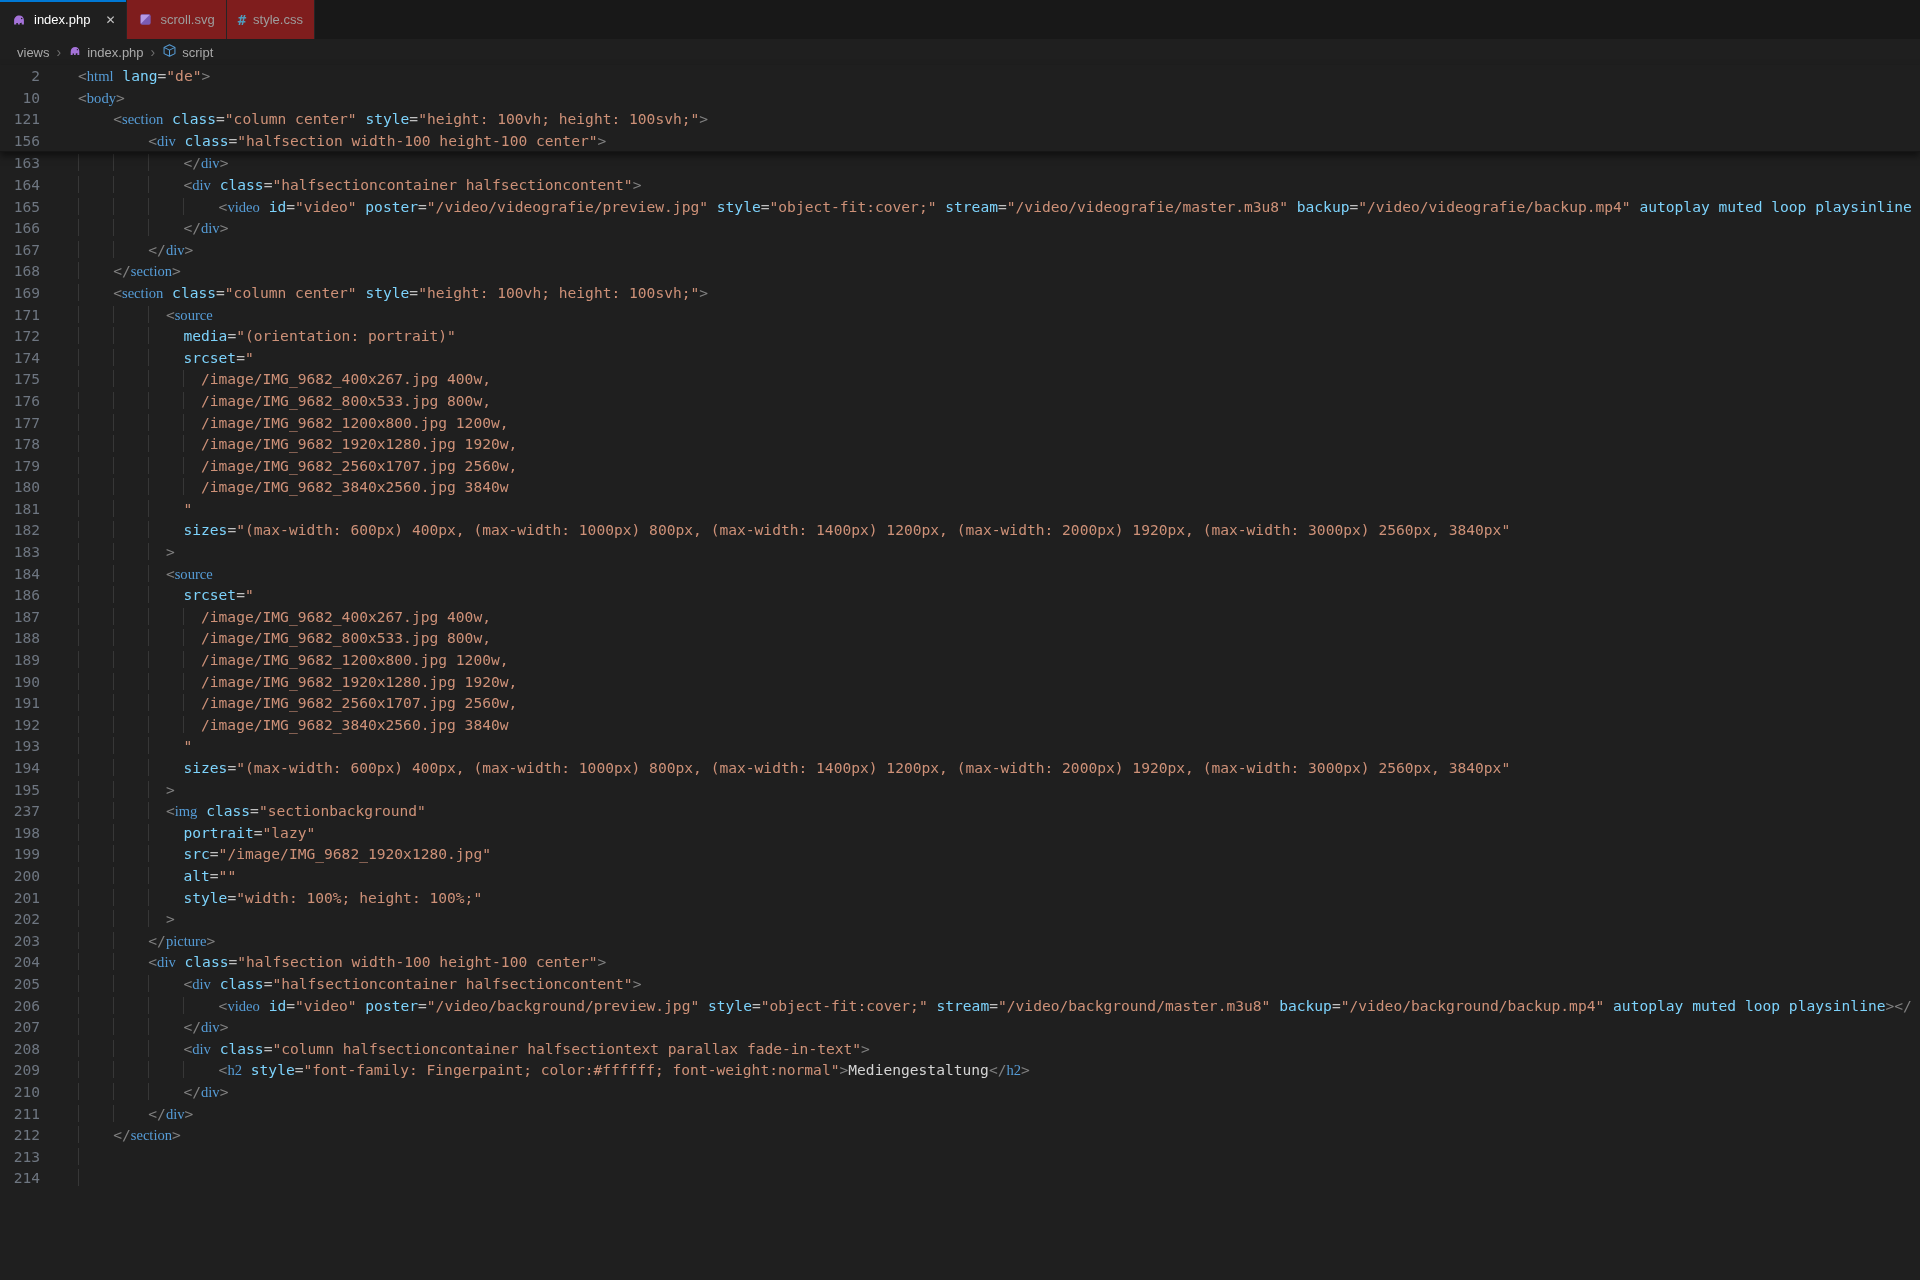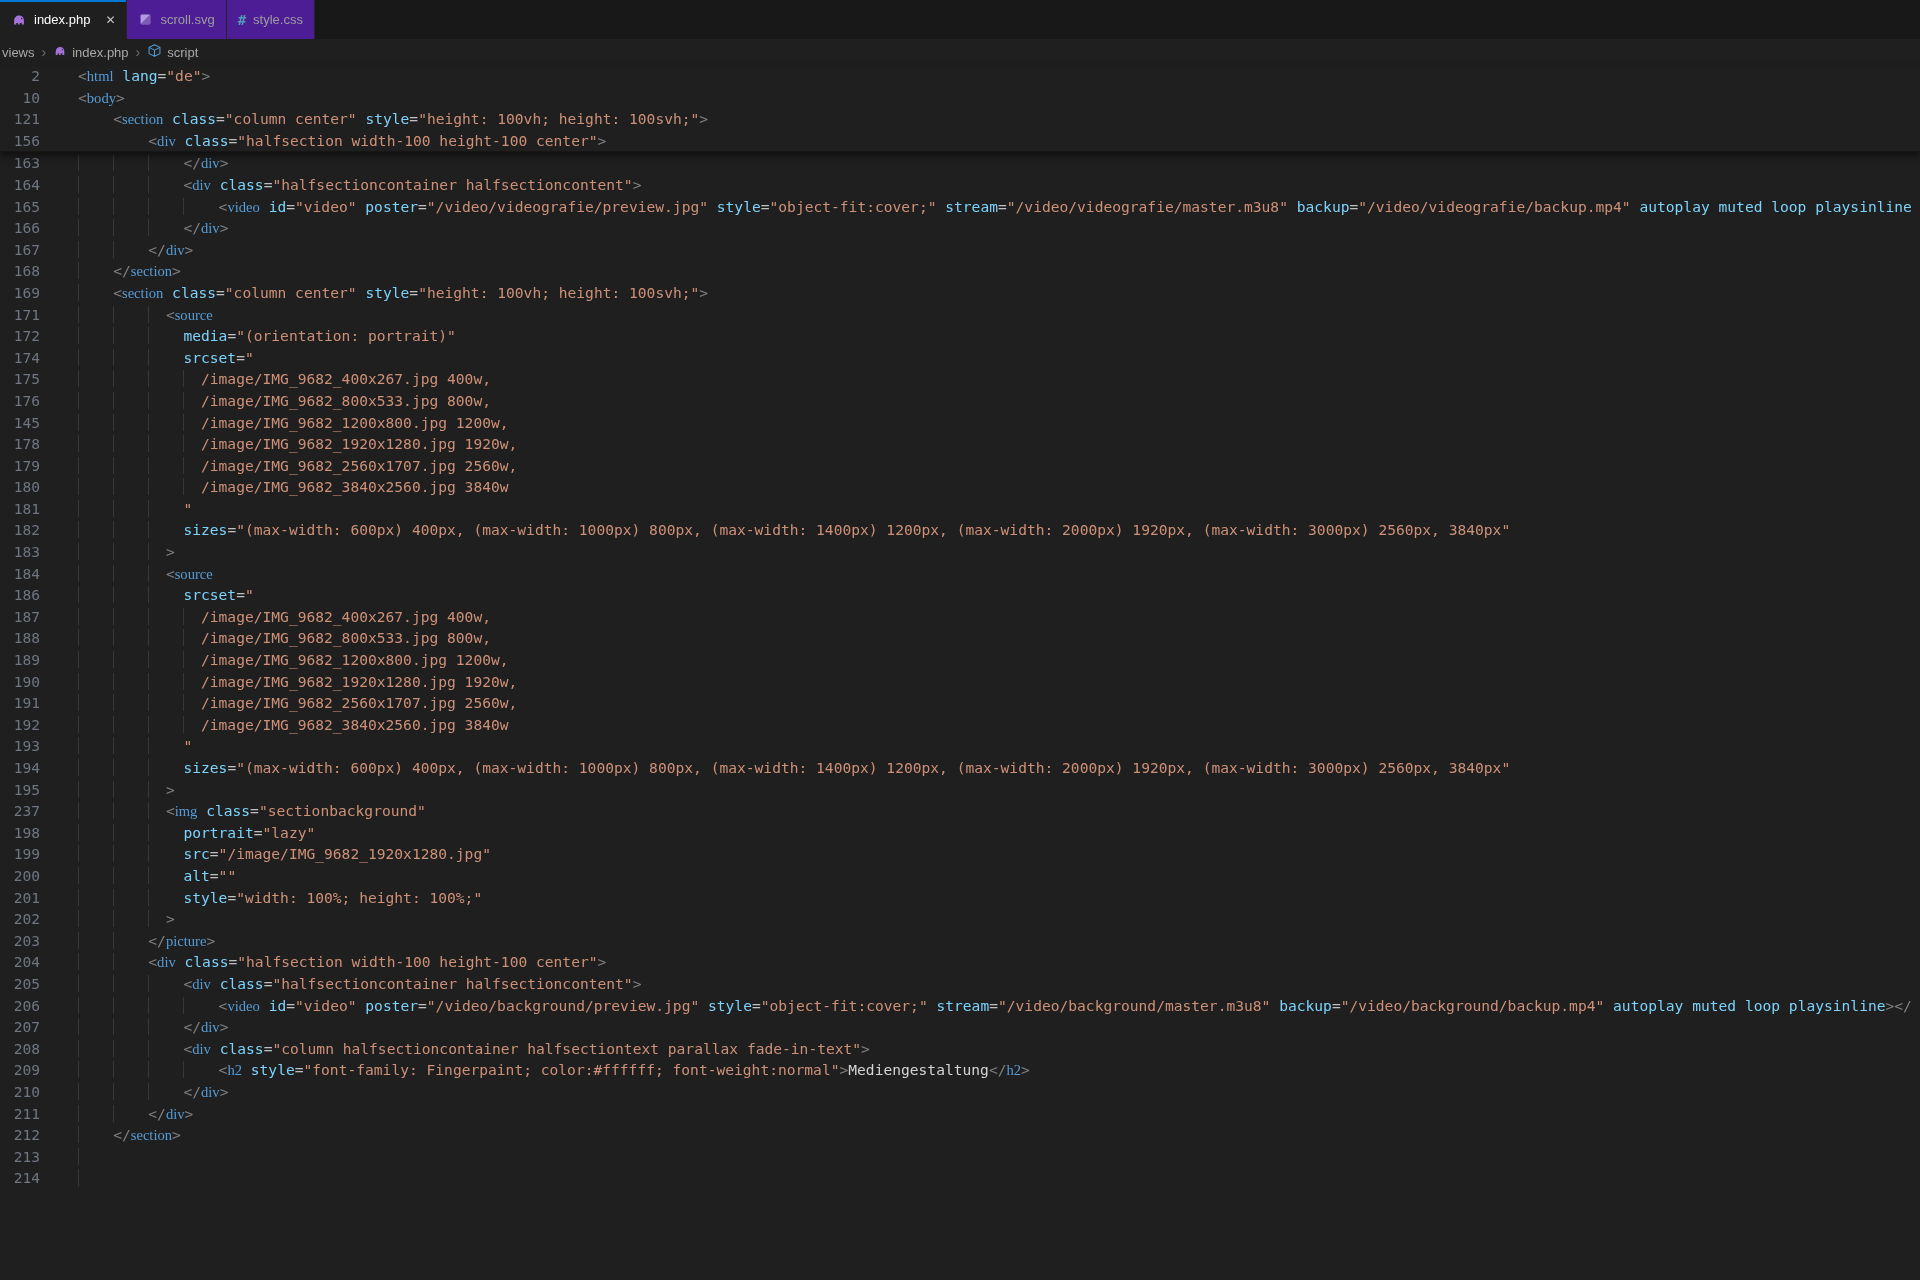--- a/index.html
+++ b/index.html
@@ -7,29 +7,29 @@
     width:1920px;height:1280px;overflow:hidden;
     background:#1f1f1f;
     font-family:"Liberation Sans", sans-serif;
     -webkit-font-smoothing:antialiased;
   }
   
   .tabbar{height:39px;background:#181818;display:flex;align-items:stretch;}
   .tab{
     display:flex;align-items:center;gap:7px;padding:0 11px;
     border-right:1px solid #252526;font-size:13px;color:#9d9d9d;
-    position:relative;box-sizing:border-box;cursor:pointer;background:#4c1d95;
+    position:relative;box-sizing:border-box;cursor:pointer;background:#7f1d1d;
   }
   .tab.active{background:#1f1f1f;color:#ffffff;}
   .tab.active::before{content:"";position:absolute;top:0;left:0;right:0;height:2px;background:#0078d4;}
   .tab .close{margin-left:8px;font-size:12px;color:#c5c5c5;line-height:1;}
   .tab .ficon{display:flex;align-items:center;}
   .csshash{color:#519aba;font-weight:bold;font-size:14px;font-family:"DejaVu Sans Mono",monospace;}
   
-  .breadcrumb{height:26px;display:flex;align-items:center;padding-left:2px;font-size:13px;color:#a9a9a9;gap:6px;background:#1f1f1f;}
+  .breadcrumb{height:26px;display:flex;align-items:center;padding-left:17px;font-size:13px;color:#a9a9a9;gap:6px;background:#1f1f1f;}
   .crumb{display:flex;align-items:center;gap:5px;cursor:pointer;}
   .crumb-sep{color:#6e6e6e;font-size:14px;line-height:1;padding:0 1px;}
   
   .editor{
     font-family:"DejaVu Sans Mono", "Liberation Mono", monospace;
     font-size:14.6px;line-height:21.6px;
   }
   .row{display:flex;height:21.6px;white-space:pre;}
   .ln{width:40px;text-align:right;color:#6e7681;flex:none;}
   .code{margin-left:38px;flex:none;}
@@ -115,21 +115,21 @@
       <div class="row"><span class="ln">165</span><span class="code"><span class="guide">                </span><span class="tk-p">&lt;</span><span class="tk-t">video</span><span class="tk-n"> </span><span class="tk-a">id</span><span class="tk-e">=</span><span class="tk-s">"video"</span><span class="tk-n"> </span><span class="tk-a">poster</span><span class="tk-e">=</span><span class="tk-s">"/video/videografie/preview.jpg"</span><span class="tk-n"> </span><span class="tk-a">style</span><span class="tk-e">=</span><span class="tk-s">"object-fit:cover;"</span><span class="tk-n"> </span><span class="tk-a">stream</span><span class="tk-e">=</span><span class="tk-s">"/video/videografie/master.m3u8"</span><span class="tk-n"> </span><span class="tk-a">backup</span><span class="tk-e">=</span><span class="tk-s">"/video/videografie/backup.mp4"</span><span class="tk-n"> </span><span class="tk-a">autoplay</span><span class="tk-n"> </span><span class="tk-a">muted</span><span class="tk-n"> </span><span class="tk-a">loop</span><span class="tk-n"> </span><span class="tk-a">playsinline</span></span></div>
       <div class="row"><span class="ln">166</span><span class="code"><span class="guide">            </span><span class="tk-p">&lt;/</span><span class="tk-t">div</span><span class="tk-p">&gt;</span></span></div>
       <div class="row"><span class="ln">167</span><span class="code"><span class="guide">        </span><span class="tk-p">&lt;/</span><span class="tk-t">div</span><span class="tk-p">&gt;</span></span></div>
       <div class="row"><span class="ln">168</span><span class="code"><span class="guide">    </span><span class="tk-p">&lt;/</span><span class="tk-t">section</span><span class="tk-p">&gt;</span></span></div>
       <div class="row"><span class="ln">169</span><span class="code"><span class="guide">    </span><span class="tk-p">&lt;</span><span class="tk-t">section</span><span class="tk-n"> </span><span class="tk-a">class</span><span class="tk-e">=</span><span class="tk-s">"column center"</span><span class="tk-n"> </span><span class="tk-a">style</span><span class="tk-e">=</span><span class="tk-s">"height: 100vh; height: 100svh;"</span><span class="tk-p">&gt;</span></span></div>
       <div class="row"><span class="ln">171</span><span class="code"><span class="guide">          </span><span class="tk-p">&lt;</span><span class="tk-t">source</span></span></div>
       <div class="row"><span class="ln">172</span><span class="code"><span class="guide">            </span><span class="tk-a">media</span><span class="tk-e">=</span><span class="tk-s">"(orientation: portrait)"</span></span></div>
       <div class="row"><span class="ln">174</span><span class="code"><span class="guide">            </span><span class="tk-a">srcset</span><span class="tk-e">=</span><span class="tk-s">"</span></span></div>
       <div class="row"><span class="ln">175</span><span class="code"><span class="guide">              </span><span class="tk-s">/image/IMG_9682_400x267.jpg 400w,</span></span></div>
       <div class="row"><span class="ln">176</span><span class="code"><span class="guide">              </span><span class="tk-s">/image/IMG_9682_800x533.jpg 800w,</span></span></div>
-      <div class="row"><span class="ln">145</span><span class="code"><span class="guide">              </span><span class="tk-s">/image/IMG_9682_1200x800.jpg 1200w,</span></span></div>
+      <div class="row"><span class="ln">177</span><span class="code"><span class="guide">              </span><span class="tk-s">/image/IMG_9682_1200x800.jpg 1200w,</span></span></div>
       <div class="row"><span class="ln">178</span><span class="code"><span class="guide">              </span><span class="tk-s">/image/IMG_9682_1920x1280.jpg 1920w,</span></span></div>
       <div class="row"><span class="ln">179</span><span class="code"><span class="guide">              </span><span class="tk-s">/image/IMG_9682_2560x1707.jpg 2560w,</span></span></div>
       <div class="row"><span class="ln">180</span><span class="code"><span class="guide">              </span><span class="tk-s">/image/IMG_9682_3840x2560.jpg 3840w</span></span></div>
       <div class="row"><span class="ln">181</span><span class="code"><span class="guide">            </span><span class="tk-s">"</span></span></div>
       <div class="row"><span class="ln">182</span><span class="code"><span class="guide">            </span><span class="tk-a">sizes</span><span class="tk-e">=</span><span class="tk-s">"(max-width: 600px) 400px, (max-width: 1000px) 800px, (max-width: 1400px) 1200px, (max-width: 2000px) 1920px, (max-width: 3000px) 2560px, 3840px"</span></span></div>
       <div class="row"><span class="ln">183</span><span class="code"><span class="guide">          </span><span class="tk-p">&gt;</span></span></div>
       <div class="row"><span class="ln">184</span><span class="code"><span class="guide">          </span><span class="tk-p">&lt;</span><span class="tk-t">source</span></span></div>
       <div class="row"><span class="ln">186</span><span class="code"><span class="guide">            </span><span class="tk-a">srcset</span><span class="tk-e">=</span><span class="tk-s">"</span></span></div>
       <div class="row"><span class="ln">187</span><span class="code"><span class="guide">              </span><span class="tk-s">/image/IMG_9682_400x267.jpg 400w,</span></span></div>
       <div class="row"><span class="ln">188</span><span class="code"><span class="guide">              </span><span class="tk-s">/image/IMG_9682_800x533.jpg 800w,</span></span></div>

